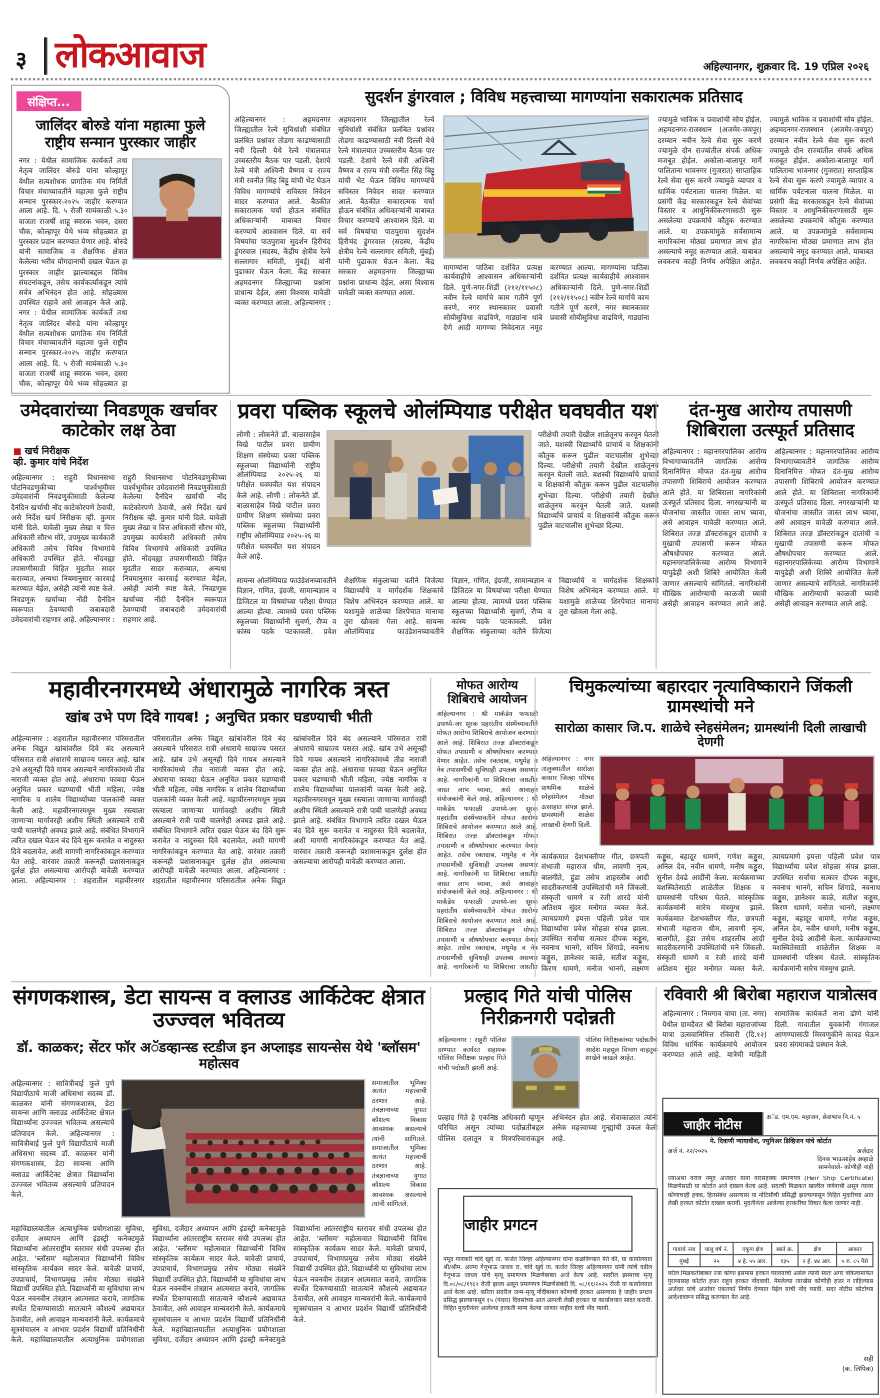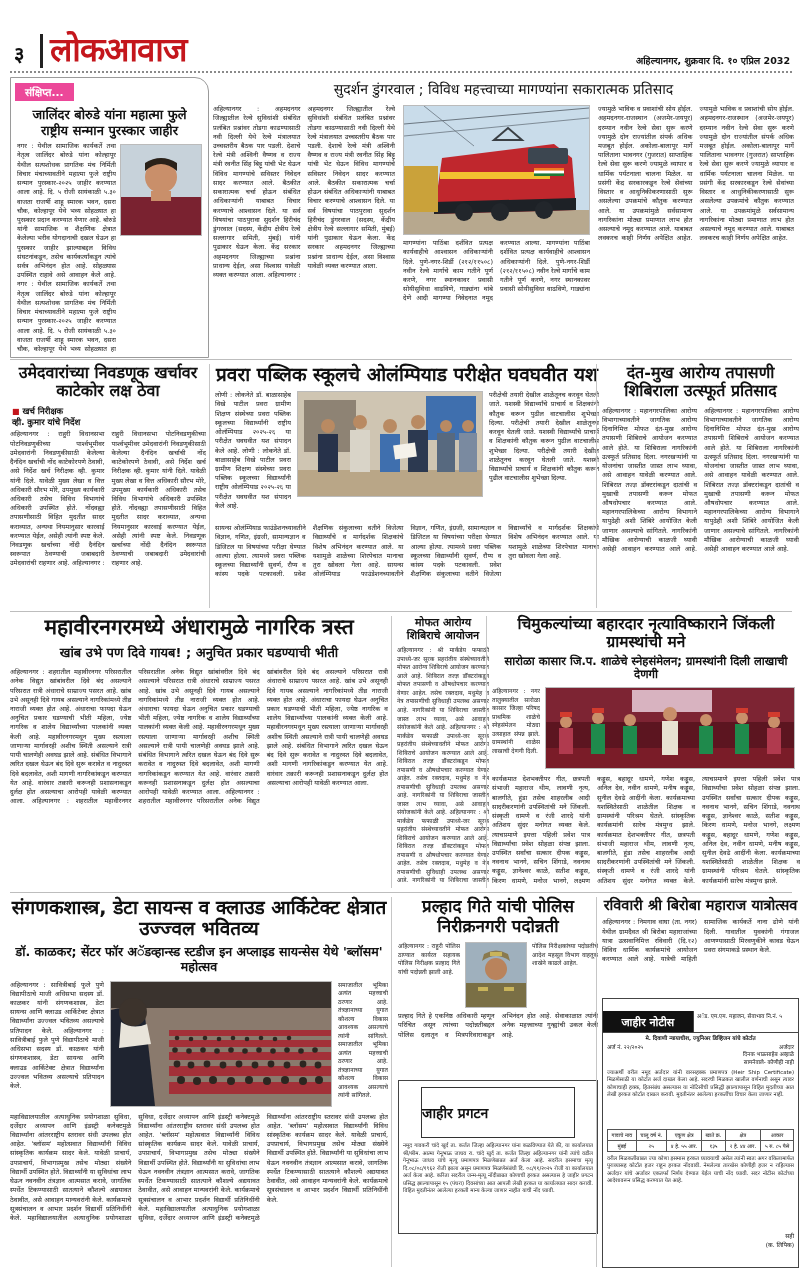--- a/index.html
+++ b/index.html
@@ -11,21 +11,21 @@
   .mast-div{width:0;border-left:2px solid #222;border-right:1px solid #222;height:34px;}
   .masthead{font-size:33px;font-weight:bold;color:#c4161c;letter-spacing:-1px;line-height:1;}
   .dateline{font-size:9.5px;font-weight:bold;text-align:right;}
   .rule-dot{border-top:2px dotted #8a8a8a;}
   .rule{border-top:1px solid #bdbdbd;}
   
   .h-xl{font-size:29px;font-weight:bold;text-align:center;line-height:1.05;letter-spacing:-.5px;}
   .h-lg{font-size:19px;font-weight:bold;text-align:center;line-height:1.12;}
   .h-md{font-size:16px;font-weight:bold;text-align:center;line-height:1.15;}
   .h-sm{font-size:13px;font-weight:bold;text-align:center;line-height:1.2;}
-  .sub{font-size:14px;font-weight:normal;text-align:center;line-height:1.15;}
+  .sub{font-size:14px;font-weight:bold;text-align:center;line-height:1.15;}
   .sub2{font-size:11.5px;font-weight:bold;text-align:center;line-height:1.2;}
   
   .body{font-size:6.5px;line-height:1.42;text-align:justify;overflow:hidden;color:#222;}
   .body-sm{font-size:5.4px;line-height:1.4;text-align:justify;overflow:hidden;color:#222;}
   .c2{column-count:2;column-gap:7px;}
   .c3{column-count:3;column-gap:7px;}
   .c4{column-count:4;column-gap:7px;}
   .vl{border-left:1px solid #c6c6c6;}
   .byline{font-size:8.5px;font-weight:bold;line-height:1.25;}
   .bullet{color:#c4161c;font-size:8px;}
@@ -51,21 +51,21 @@
 </head>
 <body>
 
 <div id="sheet">
 
   <div class="abs" style="left:14px;top:40px;">
     <span class="pageno">३</span>
   </div>
   <div class="abs mast-div" style="left:40px;top:34px;"></div>
   <div class="abs masthead" style="left:50px;top:33px;">लोकआवाज</div>
-  <div class="abs dateline" style="right:10px;top:54px;width:300px;">अहिल्यानगर, शुक्रवार दि. १० एप्रिल 2032</div>
+  <div class="abs dateline" style="right:10px;top:54px;width:300px;">अहिल्यानगर, शुक्रवार दि. 19 एप्रिल २०२६</div>
   <div class="abs rule-dot" style="left:10px;right:8px;top:71px;"></div>
 
   <div id="briefs" class="abs" style="left:10px;top:77px;width:197px;height:279px;">
     <div style="margin:3px 0 0 4px;">
       <span class="brief-label">संक्षिप्त...</span>
     </div>
     <div class="h-sm" style="margin:6px 6px 4px 6px;">जालिंदर बोरुडे यांना महात्मा फुले राष्ट्रीय सन्मान पुरस्कार जाहीर</div>
     <div style="position:relative;margin:2px 6px;height:212px;overflow:hidden;">
       <svg class="photo" width="80" height="90" viewBox="0 0 80 90" style="float:right;margin:2px 0 2px 4px;">
         <rect width="80" height="90" fill="#c7d2da"></rect>

